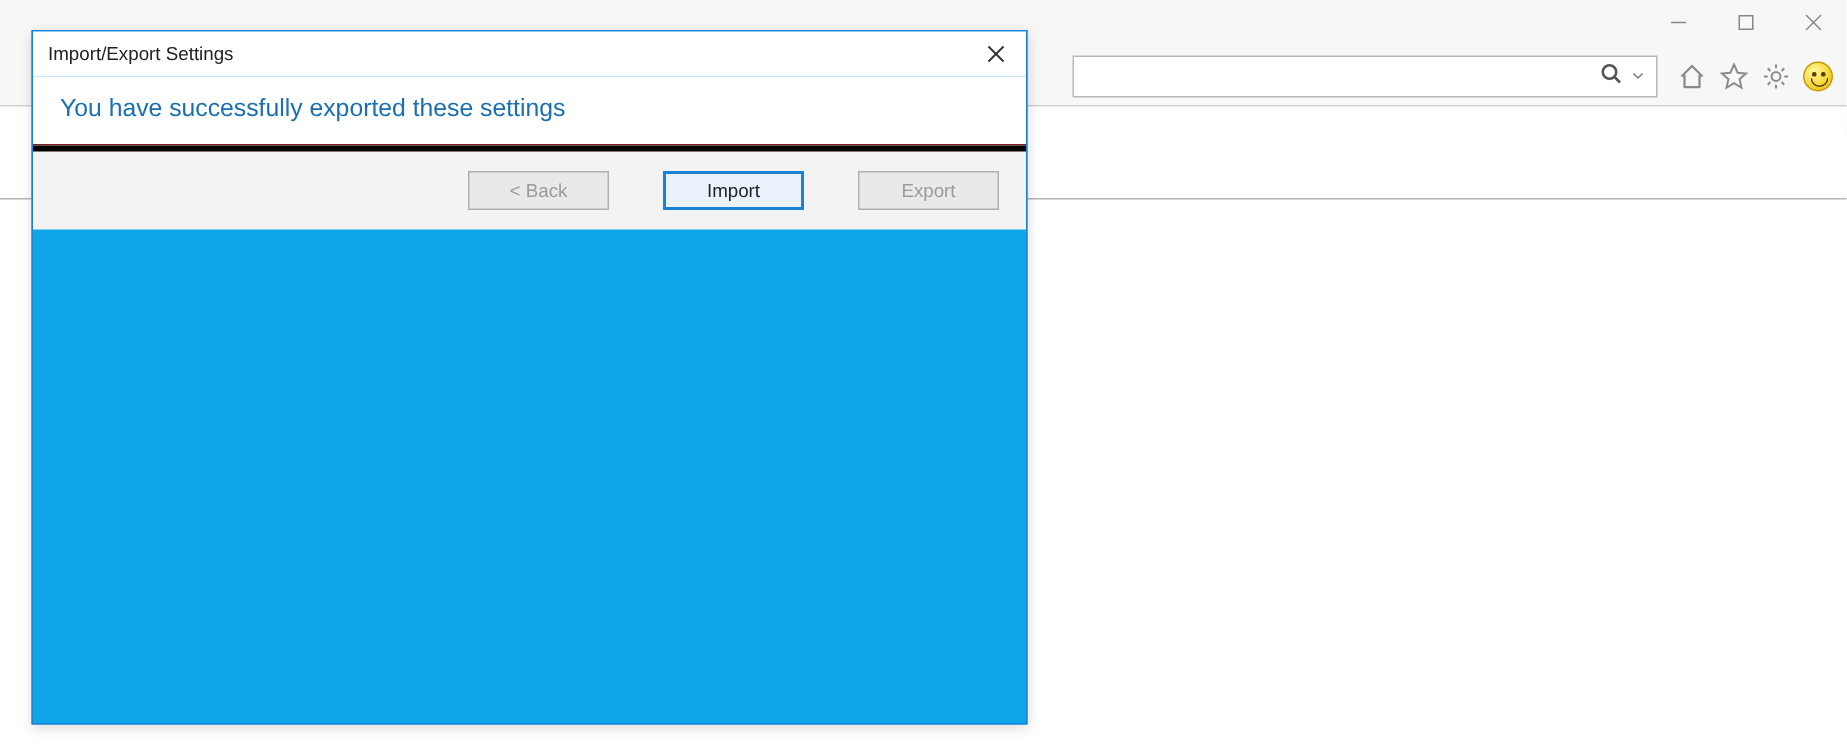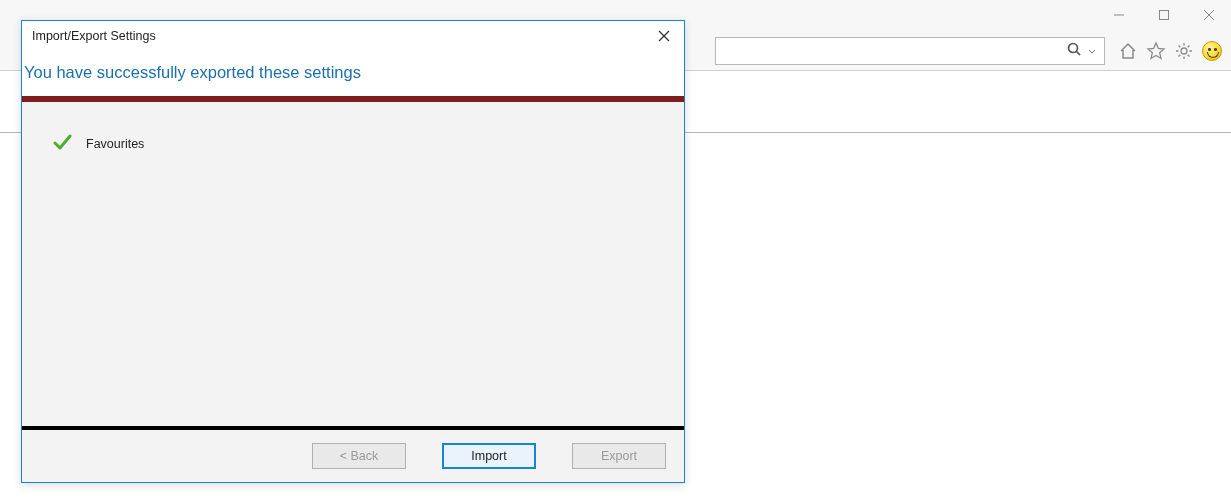--- a/index.html
+++ b/index.html
@@ -121,22 +121,22 @@
     .dialog-close {
       width: 40px;
       height: 30px;
       display: flex;
       align-items: center;
       justify-content: center;
       color: #333;
     }
     .dialog-heading {
       background: #ffffff;
-      padding: 12px 10px 14px 2px;
-      border-bottom: 6px solid #7f1d1d;
+      padding: 12px 10px 14px 18px;
+      border-bottom: 1px solid #7f1d1d;
     }
     .dialog-heading-text {
       font-size: 16.5px;
       color: #1a6fb0;
       font-weight: 400;
     }
     .dialog-body {
       flex: 1;
       padding: 30px 30px;
       background: #f3f3f3;
@@ -273,28 +273,18 @@
     <div class="dialog-close">
       <svg width="12" height="12" viewBox="0 0 12 12">
           <line x1="1" y1="1" x2="11" y2="11" stroke="#333" stroke-width="1.3"></line>
           <line x1="11" y1="1" x2="1" y2="11" stroke="#333" stroke-width="1.3"></line>
         </svg>
     </div>
   </div>
   <div class="dialog-heading">
     <div class="dialog-heading-text">You have successfully exported these settings</div>
   </div>
-  <div class="dialog-body">
-    <div class="item-row">
-      <span>
-        <svg width="20" height="20" viewBox="0 0 20 20">
-            <path d="M3 11 L8 16 L18 4" fill="none" stroke="#4caf2f" stroke-width="3" stroke-linecap="round" stroke-linejoin="round"></path>
-          </svg>
-      </span>
-      <span class="item-label">Favourites</span>
-    </div>
-  </div>
   <div class="dialog-footer">
     <div class="btn disabled">&lt; Back</div>
     <div class="btn primary">Import</div>
     <div class="btn disabled">Export</div>
   </div>
 </div>
 
 </body></html>

